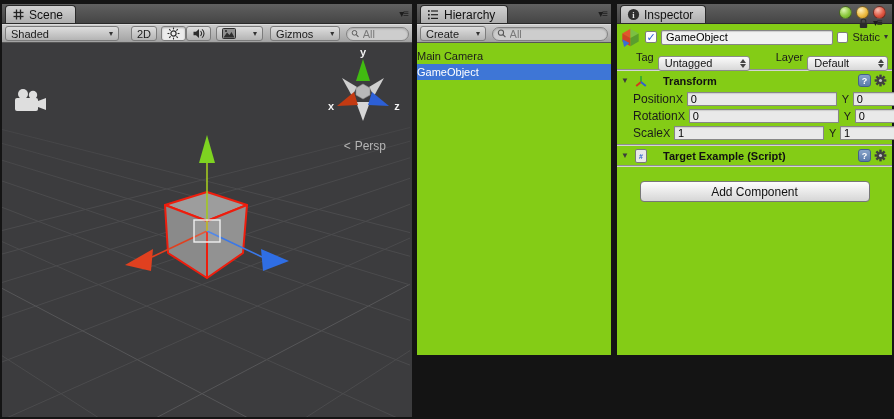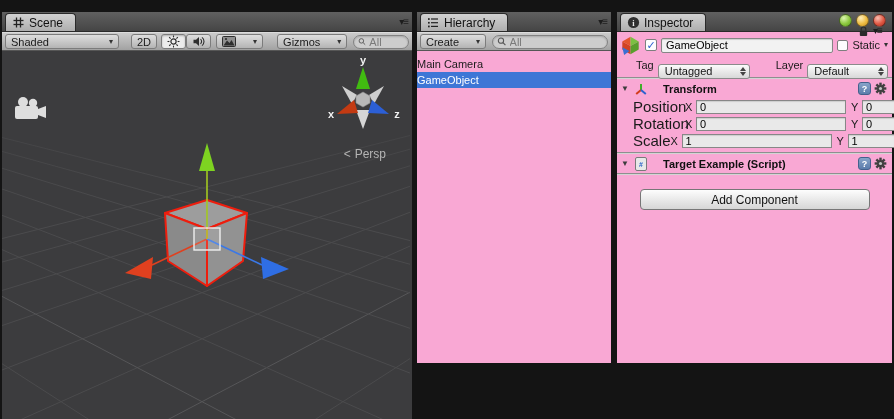--- a/index.html
+++ b/index.html
@@ -1,19 +1,19 @@
 <!DOCTYPE html>
 <html><head>
 <meta charset="utf-8">
 <style>
   * { margin:0; padding:0; box-sizing:border-box; }
   html,body { width:894px; height:419px; font-family:"Liberation Sans", sans-serif; }
   #app { position:relative; width:894px; height:419px; background:#141414; overflow:hidden; }
 
-  .panel { position:absolute; top:12px; height:351px; background:#f9a8d4; }
+  .panel { position:absolute; top:4px; height:351px; background:#84cc16; }
   #scene-panel { left:2px; width:410px; }
   #hierarchy-panel { left:417px; width:194px; }
   #inspector-panel { left:617px; width:275px; }
 
   .tabbar { position:relative; height:20px; background:linear-gradient(#606060,#454545); border-bottom:1px solid #2a2a2a; display:flex; align-items:flex-end; }
   .tab { height:18px; margin-left:3px; display:flex; align-items:center; gap:4px; padding:0 12px 0 6px; font-size:12px; color:#111;
          background:linear-gradient(#d2d2d2,#aeaeae); border:1px solid #2a2a2a; border-bottom:none; border-radius:4px 4px 0 0; }
   .panel-menu { position:absolute; right:4px; top:4px; font-size:10px; color:#1d1d1d; letter-spacing:-1px; }
 
   .toolbar { height:19px; background:linear-gradient(#cbcbcb,#a2a2a2); border-top:1px solid #dcdcdc; border-bottom:1px solid #565656;
@@ -54,21 +54,21 @@
 
   .separator { border-top:1px solid #8f8f8f; border-bottom:1px solid #d4d4d4; height:2px; }
   .comp-header { display:flex; align-items:center; height:19px; padding:0 5px 0 4px; gap:3px; }
   .foldout { font-size:8px; color:#3c3c3c; width:10px; }
   .comp-title { font-size:11px; font-weight:bold; color:#111; margin-left:12px; flex:1; }
   .help-icon { width:13px; height:13px; border-radius:3px; background:linear-gradient(#87a3c9,#5c7dab); color:#fff; font-size:9px;
                font-weight:bold; display:flex; align-items:center; justify-content:center; border:1px solid #44618c; }
   .gear-wrap { display:flex; align-items:flex-end; gap:1px; }
 
   .t-row { display:flex; align-items:center; height:17px; padding:0 4px 0 16px; }
-  .t-label { width:52px; font-size:15px; color:#1a1a1a; }
+  .t-label { width:52px; font-size:12px; color:#1a1a1a; }
   .axis { display:flex; align-items:center; flex:1; }
   .axis-letter { width:11px; font-size:11px; color:#1a1a1a; }
   .axis-field { flex:1; height:14px; border:1px solid #878787; background:#e9e9e9; font-size:11px; padding:0 3px; margin-right:5px;
                 font-family:"Liberation Sans",sans-serif; box-shadow:inset 0 1px 1px rgba(0,0,0,.12); min-width:0; }
   .t-row .axis:last-child .axis-field { margin-right:0; }
 
   .script-row { display:flex; align-items:center; height:17px; margin:1px 5px 5px 4px; }
   .script-label { font-size:11px; color:#1a1a1a; width:113px; padding-left:12px; }
   .obj-field { flex:1; height:15px; border:1px solid #8a8a8a; background:#e6e6e6; display:flex; align-items:center; gap:3px; padding:0 4px;
                font-size:11px; color:#141414; box-shadow:inset 0 1px 1px rgba(0,0,0,.12); }
@@ -136,21 +136,21 @@
         </svg>
       </div>
       <div class="tbtn" style="margin-left:5px;">
         <svg width="14" height="11" viewBox="0 0 14 11">
           <rect x="0.5" y="0.5" width="13" height="10" rx="1" fill="#8f8f8f" stroke="#2e2e2e"></rect>
           <polygon points="1.5,9.5 5,4.5 7.5,7 9.5,4 12.5,9.5" fill="#2e2e2e"></polygon>
           <circle cx="4" cy="3" r="1.1" fill="#2e2e2e"></circle>
         </svg>
         <span class="caret">▾</span>
       </div>
-      <div class="tbtn" style="margin-left:14px;">
+      <div class="tbtn" style="margin-left:7px;">
         <span>Gizmos</span>
         <span class="caret">▾</span>
       </div>
       <div class="searchbox" style="flex:1; margin-left:6px; max-width:92px;">
         <svg width="12" height="12" viewBox="0 0 12 12">
           <circle cx="4.5" cy="4.5" r="3" stroke="#555" stroke-width="1.2" fill="none"></circle>
           <line x1="6.8" y1="6.8" x2="9.6" y2="9.6" stroke="#555" stroke-width="1.3"></line>
         </svg>
         <input placeholder="All" style="">
       </div>

